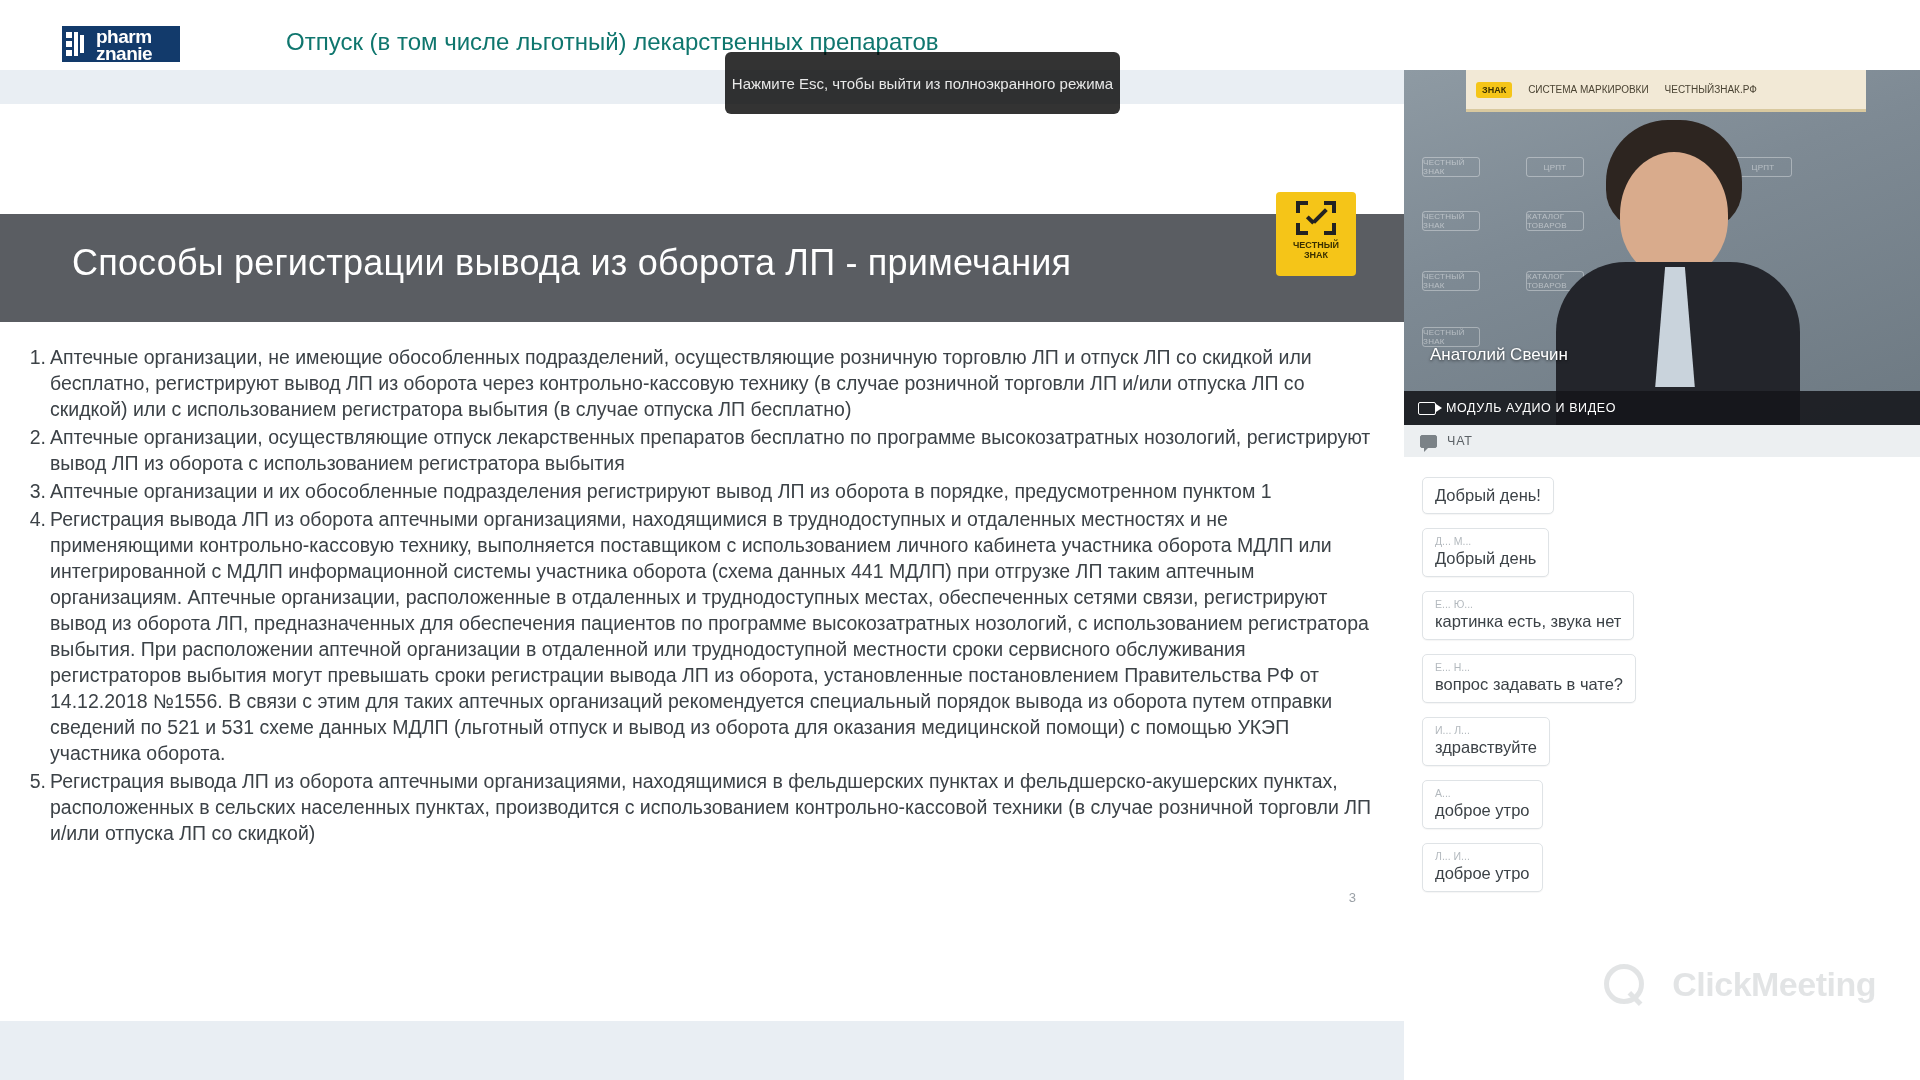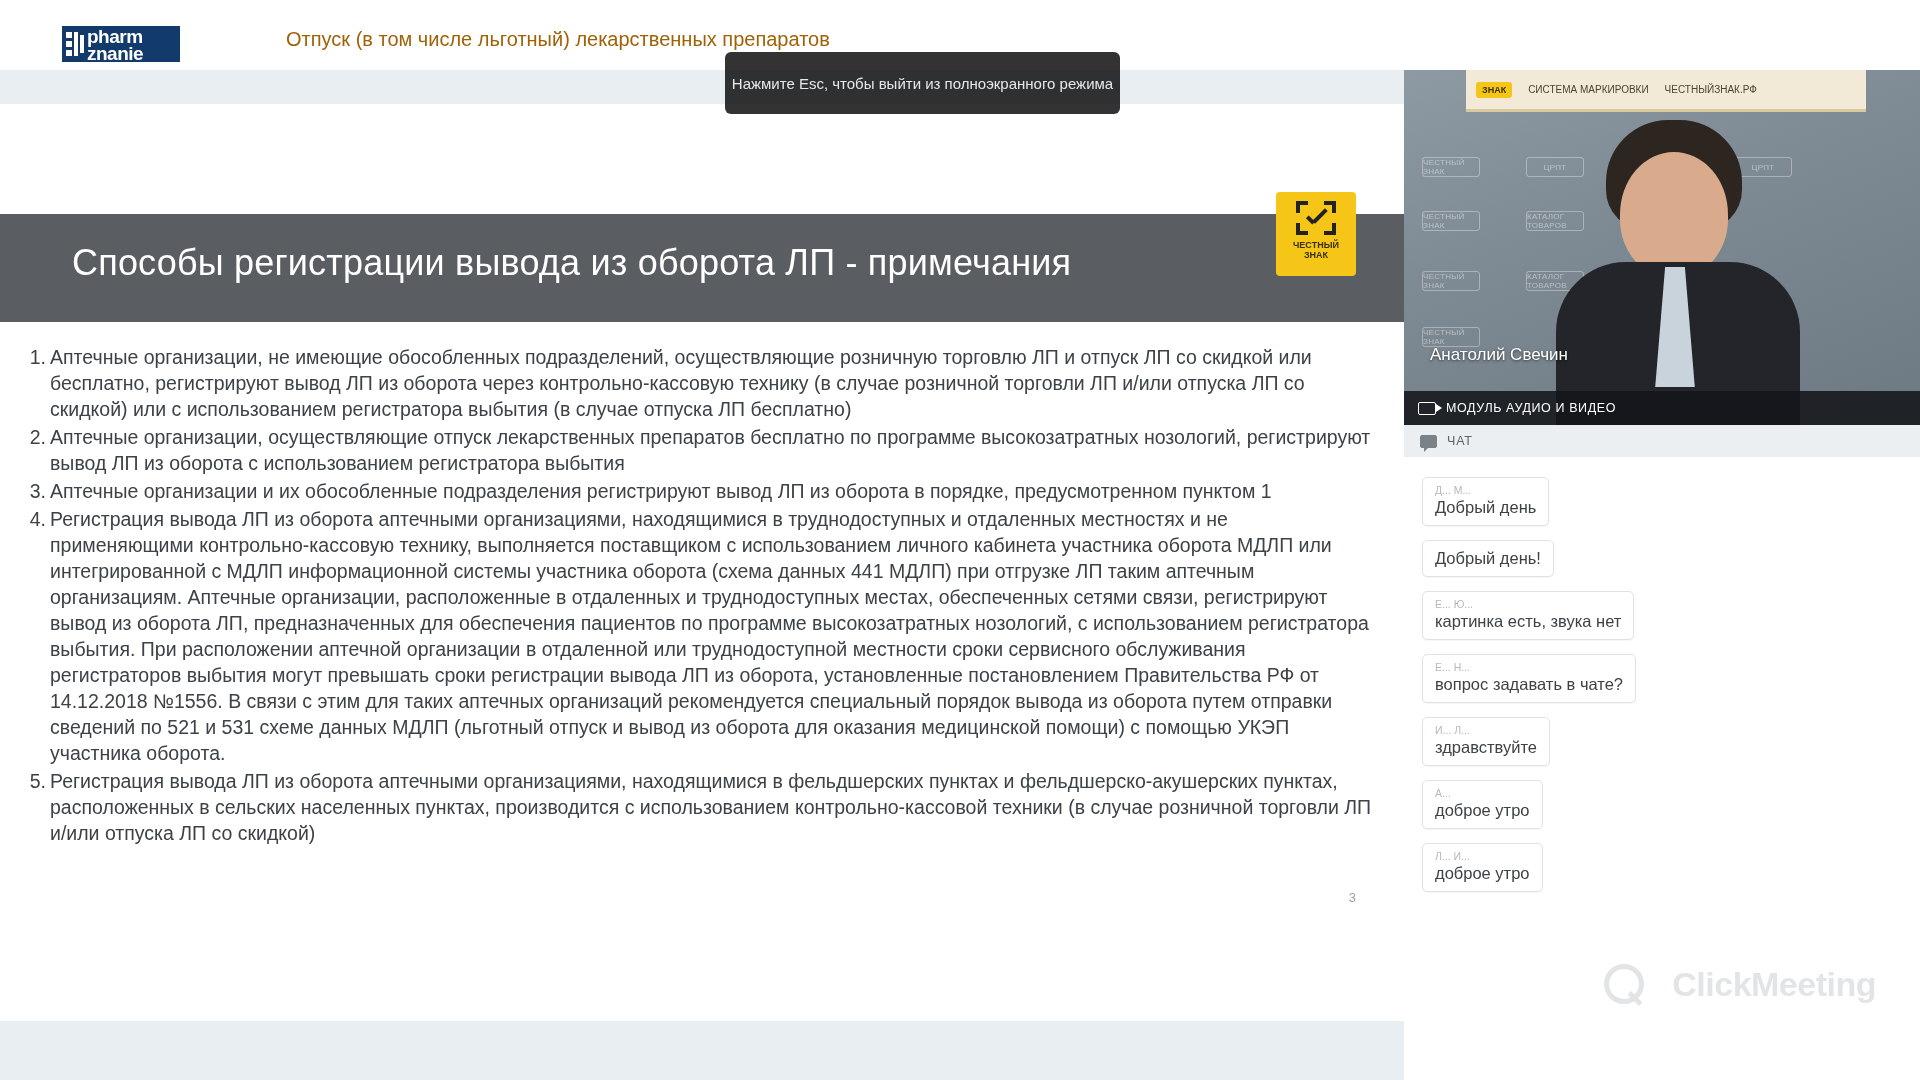--- a/index.html
+++ b/index.html
@@ -22,38 +22,38 @@
     background: #ffffff;
     display: flex; align-items: center;
   }
   .logo {
     position: absolute; left: 62px; top: 26px;
     width: 118px; height: 36px;
     background: #123a6b;
     color: #ffffff;
     font-size: 19px; font-weight: bold;
     line-height: 17px;
-    padding: 2px 4px 2px 25px;
+    padding: 2px 4px 2px 34px;
     letter-spacing: -0.5px;
   }
   .logo .l1 { display: block; color: #ffffff; }
   .logo .l2 { display: block; color: #ffffff; }
   .logo .qr {
     position: absolute; left: 4px; top: 6px;
     width: 20px; height: 24px;
     background:
       linear-gradient(#fff,#fff) 0 0/6px 6px no-repeat,
       linear-gradient(#fff,#fff) 0 9px/6px 6px no-repeat,
       linear-gradient(#fff,#fff) 0 18px/6px 6px no-repeat,
       linear-gradient(#fff,#fff) 8px 0/4px 24px no-repeat,
       linear-gradient(#fff,#fff) 14px 3px/4px 18px no-repeat;
   }
   .page-title {
     position: absolute; left: 286px; top: 28px;
-    font-size: 20px; color: #a16207;
+    font-size: 24px; color: #0f766e;
     white-space: nowrap;
   }
 
   
   .esc-toast {
     position: absolute; left: 725px; top: 52px;
     width: 395px; height: 62px;
     background: rgba(0,0,0,0.80);
     border-radius: 6px;
     display: flex; align-items: center; justify-content: center;
@@ -433,28 +433,28 @@
     </div>
 
     <div class="chat-header">
       <span class="chat-icon"></span>
       <span>ЧАТ</span>
     </div>
 
     <div class="chat-body">
       <span class="msg-row">
         <span class="msg">
+          <span class="author"></span>
+          <span class="text">Добрый день!</span>
+        </span>
+      </span>
+      <span class="msg-row">
+        <span class="msg">
           <span class="author">Д... М...</span>
           <span class="text">Добрый день</span>
-        </span>
-      </span>
-      <span class="msg-row">
-        <span class="msg">
-          <span class="author"></span>
-          <span class="text">Добрый день!</span>
         </span>
       </span>
       <span class="msg-row">
         <span class="msg">
           <span class="author">Е... Ю...</span>
           <span class="text">картинка есть, звука нет</span>
         </span>
       </span>
       <span class="msg-row">
         <span class="msg">

